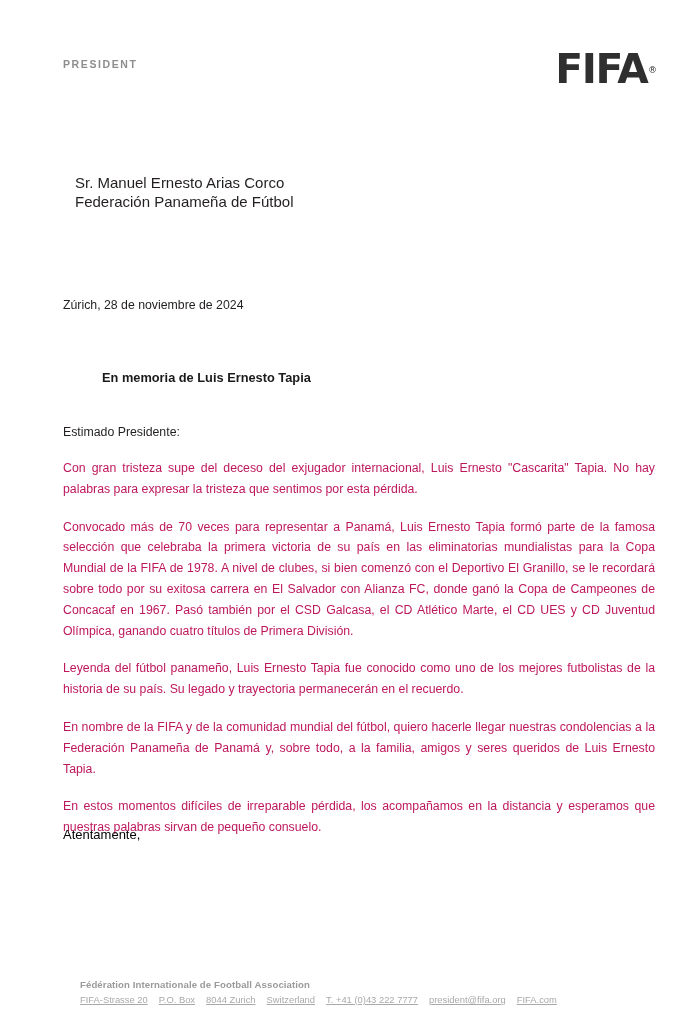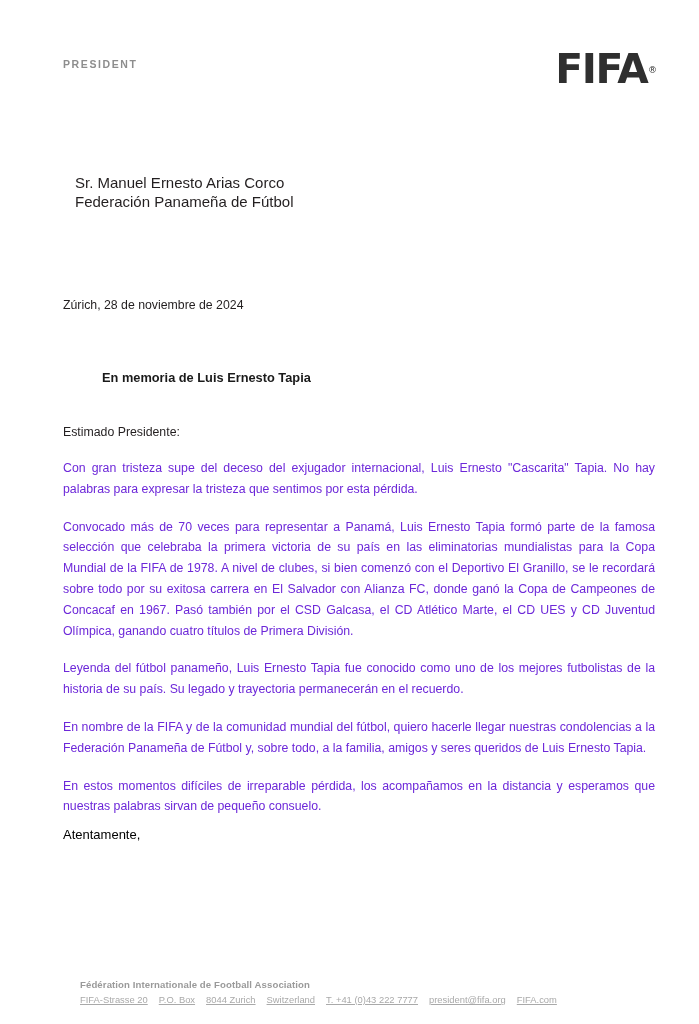--- a/index.html
+++ b/index.html
@@ -111,21 +111,21 @@
     white-space: nowrap;
   }
 
   .letter-body {
     position: absolute;
     top: 458px;
     left: 63px;
     width: 592px;
     font-size: 12.3px;
     line-height: 20.8px;
-    color: #6d28d9;
+    color: #be185d;
     text-align: justify;
     text-justify: inter-word;
     hyphens: none;
   }
   .letter-body p {
     margin: 0 0 17px 0;
   }
   .letter-body p:last-child { margin-bottom: 12px; }
 
   .closing {
@@ -212,21 +212,21 @@
   <div class="dateline">Zúrich, 28 de noviembre de 2024</div>
 
   <div class="subject">En memoria de Luis Ernesto Tapia</div>
 
   <div class="salutation">Estimado Presidente:</div>
 
   <div class="letter-body">
     <p>Con gran tristeza supe del deceso del exjugador internacional, Luis Ernesto "Cascarita" Tapia. No hay palabras para expresar la tristeza que sentimos por esta pérdida.</p>
     <p>Convocado más de 70 veces para representar a Panamá, Luis Ernesto Tapia formó parte de la famosa selección que celebraba la primera victoria de su país en las eliminatorias mundialistas para la Copa Mundial de la FIFA de 1978. A nivel de clubes, si bien comenzó con el Deportivo El Granillo, se le recordará sobre todo por su exitosa carrera en El Salvador con Alianza FC, donde ganó la Copa de Campeones de Concacaf en 1967. Pasó también por el CSD Galcasa, el CD Atlético Marte, el CD UES y CD Juventud Olímpica, ganando cuatro títulos de Primera División.</p>
     <p>Leyenda del fútbol panameño, Luis Ernesto Tapia fue conocido como uno de los mejores futbolistas de la historia de su país. Su legado y trayectoria permanecerán en el recuerdo.</p>
-    <p>En nombre de la FIFA y de la comunidad mundial del fútbol, quiero hacerle llegar nuestras condolencias a la Federación Panameña de Fútbol y, sobre todo, a la familia, amigos y seres queridos de Luis Ernesto Tapia.</p>
+    <p>En nombre de la FIFA y de la comunidad mundial del fútbol, quiero hacerle llegar nuestras condolencias a la Federación Panameña de Panamá y, sobre todo, a la familia, amigos y seres queridos de Luis Ernesto Tapia.</p>
     <p>En estos momentos difíciles de irreparable pérdida, los acompañamos en la distancia y esperamos que nuestras palabras sirvan de pequeño consuelo.</p>
   </div>
 
   <div class="closing">Atentamente,</div>
 
 
   <div class="footer">
 
     <div class="footer-org">Fédération Internationale de Football Association</div>
     <div class="footer-contact">

